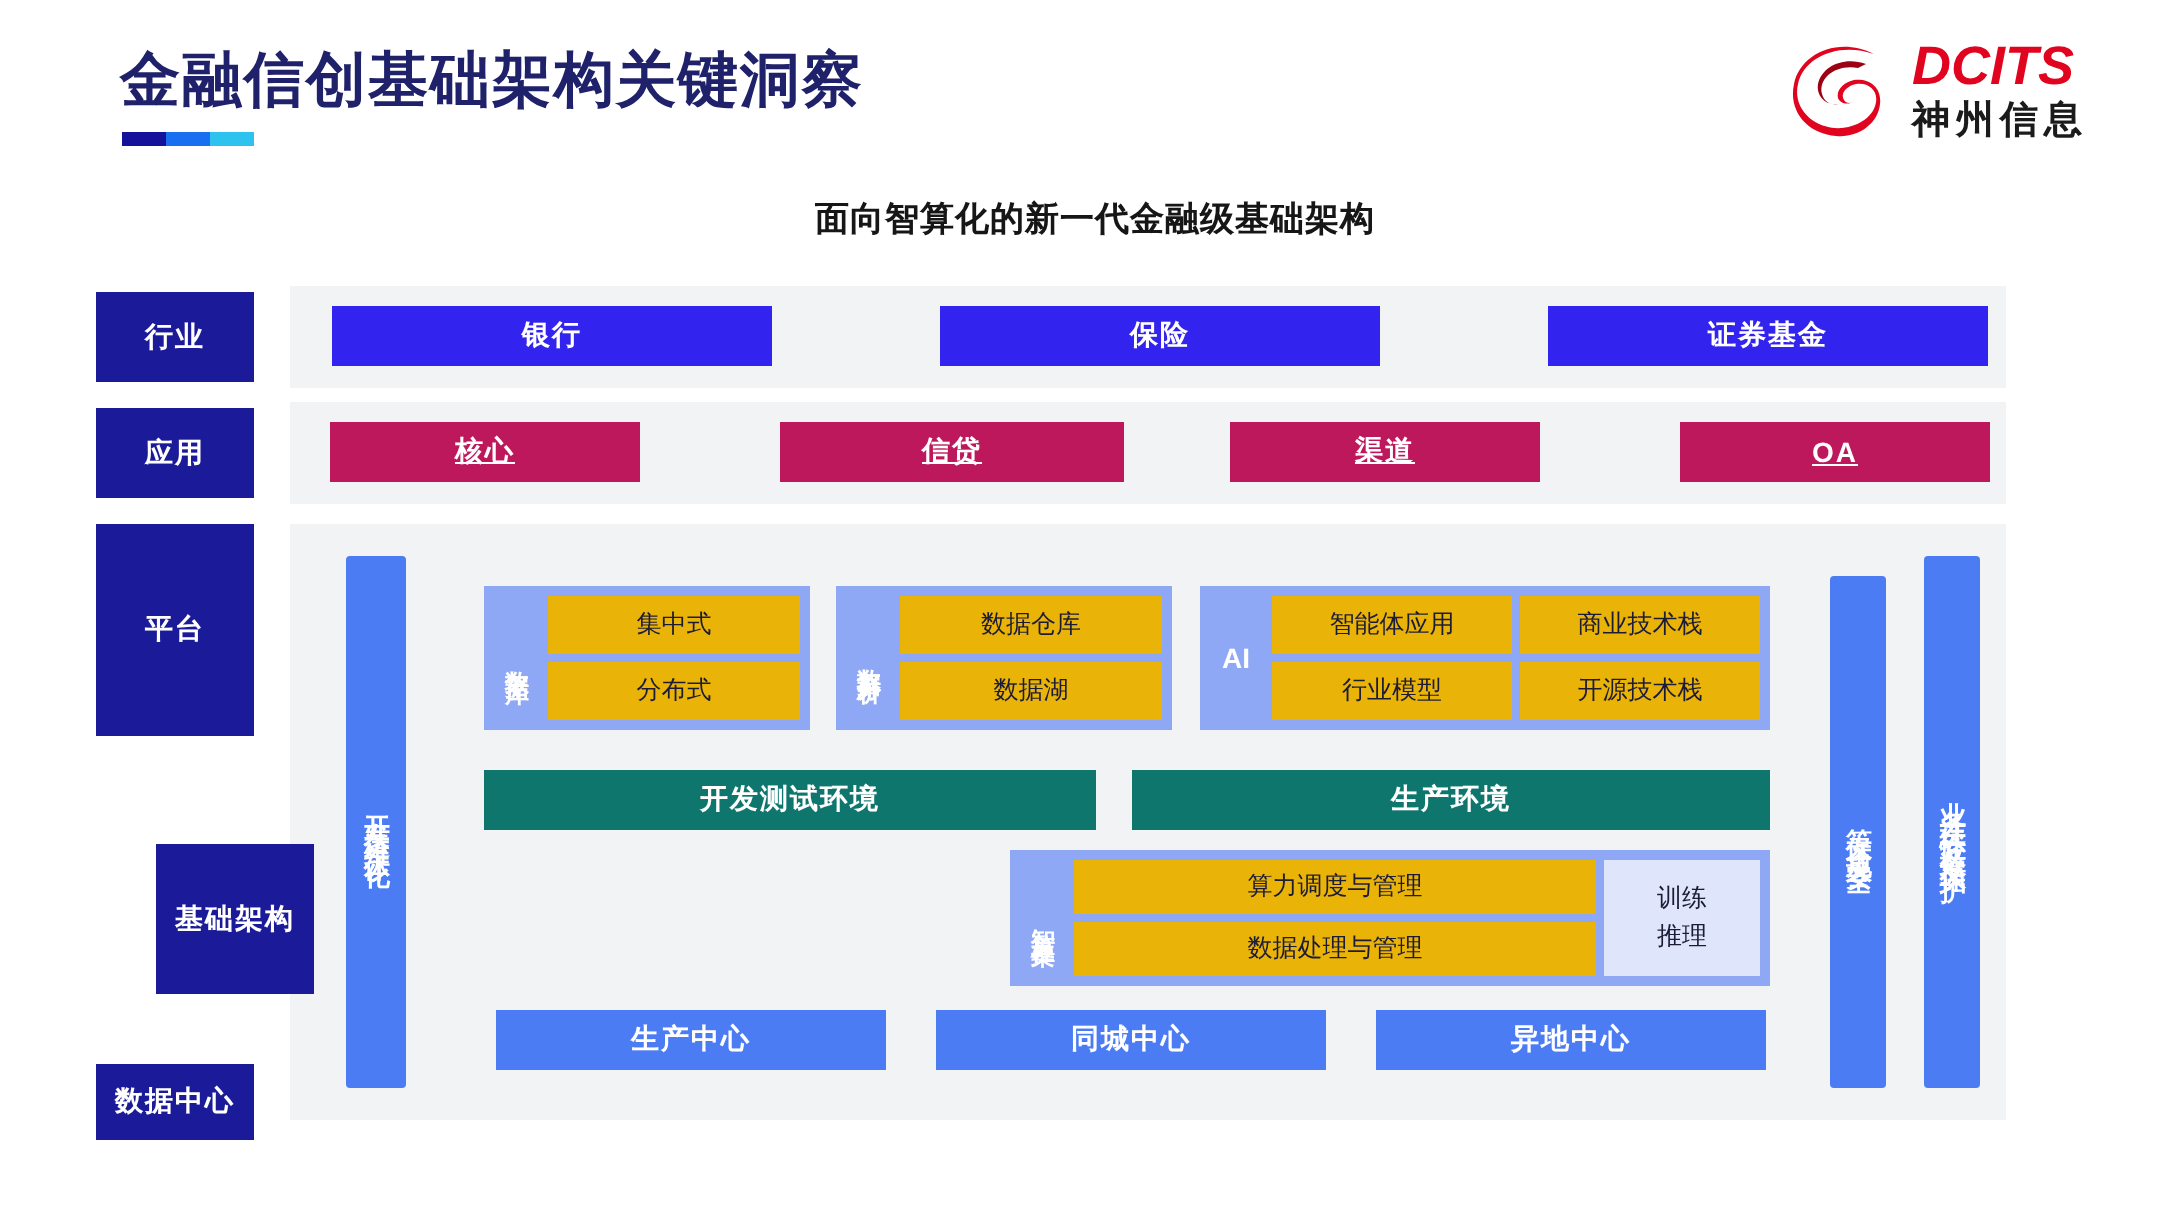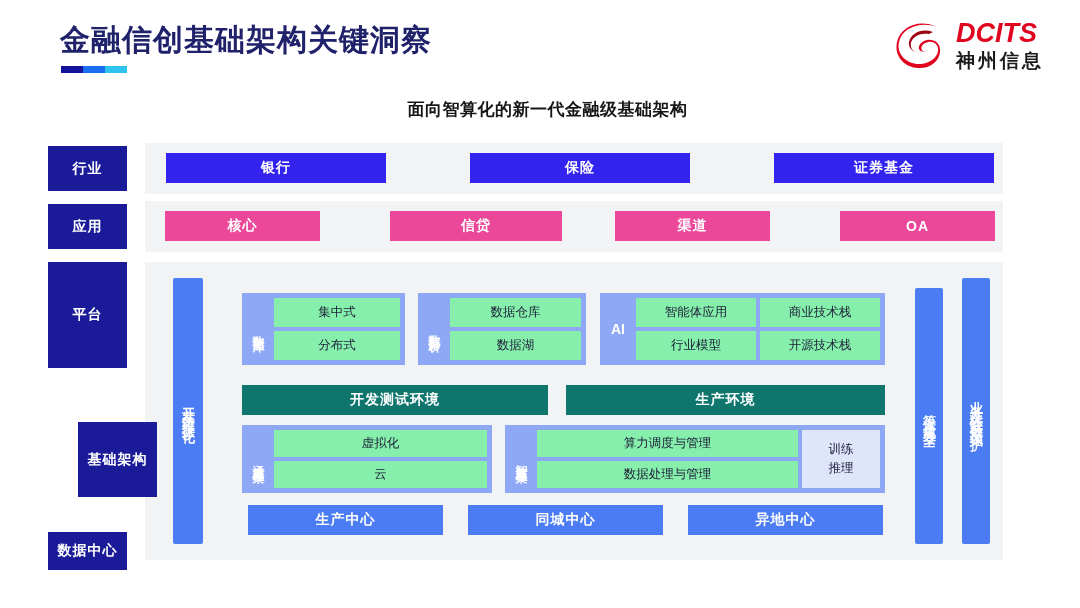--- a/index.html
+++ b/index.html
@@ -32,35 +32,35 @@
 
   
   .lbl { position: absolute; background: #1b1b99; color: #fff; display: flex; align-items: center; justify-content: center;
          font-size: 14px; font-weight: 700; letter-spacing: 1px; }
 
   .panel { position: absolute; background: #f2f3f5; }
 
   .chip { position: absolute; display: flex; align-items: center; justify-content: center;
           color: #fff; font-size: 14px; font-weight: 700; letter-spacing: 1px; }
   .chip-ind { background: #3323ee; }
-  .chip-app { background: #ec4899; }
+  .chip-app { background: #be185d; text-decoration: underline; }
   .chip-env { background: #0f766e; font-weight: 700; }
   .chip-dc  { background: #4b7cf3; }
 
   .vbar { position: absolute; background: #4b7cf3; color: #fff; font-size: 13px; font-weight: 700;
           display: flex; align-items: center; justify-content: center; text-align: center;
           writing-mode: vertical-rl; letter-spacing: 4px; border-radius: 2px; }
 
   
   .group { position: absolute; background: #8fa8f5; display: flex; align-items: stretch; padding: 5px; gap: 5px; }
   .group-tag { color: #fff; font-size: 12px; font-weight: 700; writing-mode: vertical-rl; letter-spacing: 2px;
                display: flex; align-items: center; justify-content: center; width: 22px; flex: 0 0 22px; }
   .group-body { flex: 1; display: flex; flex-direction: column; gap: 4px; }
   .group-row { flex: 1; display: flex; gap: 4px; }
-  .cell { flex: 1; background: #86efac; color: #1c1c36; font-size: 12.5px; font-weight: 400;
+  .cell { flex: 1; background: #eab308; color: #1c1c36; font-size: 12.5px; font-weight: 400;
           display: flex; align-items: center; justify-content: center; text-align: right; }
   .cell-tall { background: #dfe6fc; color: #1c1c36; font-size: 12.5px;
                display: flex; align-items: center; justify-content: center; text-align: right; line-height: 1.5; }
   .ai-tag { color: #fff; font-size: 14px; font-weight: 700; display: flex; align-items: center; justify-content: center;
             width: 26px; flex: 0 0 26px; writing-mode: horizontal-tb; letter-spacing: 0; }
 </style>
 </head>
 <body>
 
 <div id="page">
@@ -147,31 +147,20 @@
       <span class="group-row">
         <span class="cell">行业模型</span>
         <span class="cell">开源技术栈</span>
       </span>
     </span>
   </div>
 
   <div class="chip chip-env" style="left:242px; top:385px; width:306px; height:30px;">开发测试环境</div>
   <div class="chip chip-env" style="left:566px; top:385px; width:319px; height:30px;">生产环境</div>
 
-  <div class="group" style="left:242px; top:425px; width:250px; height:68px;">
-    <span class="group-tag">通算框架</span>
-    <span class="group-body">
-      <span class="group-row">
-          <span class="cell">虚拟化</span>
-        </span>
-      <span class="group-row">
-          <span class="cell">云</span>
-        </span>
-    </span>
-  </div>
 
   <div class="group" style="left:505px; top:425px; width:380px; height:68px;">
     <span class="group-tag">智算框架</span>
     <span class="group-body" style="flex-direction:row;">
       <span style="flex:1; display:flex; flex-direction:column; gap:4px;">
         <span class="group-row">
             <span class="cell">算力调度与管理</span>
           </span>
         <span class="group-row">
             <span class="cell">数据处理与管理</span>

